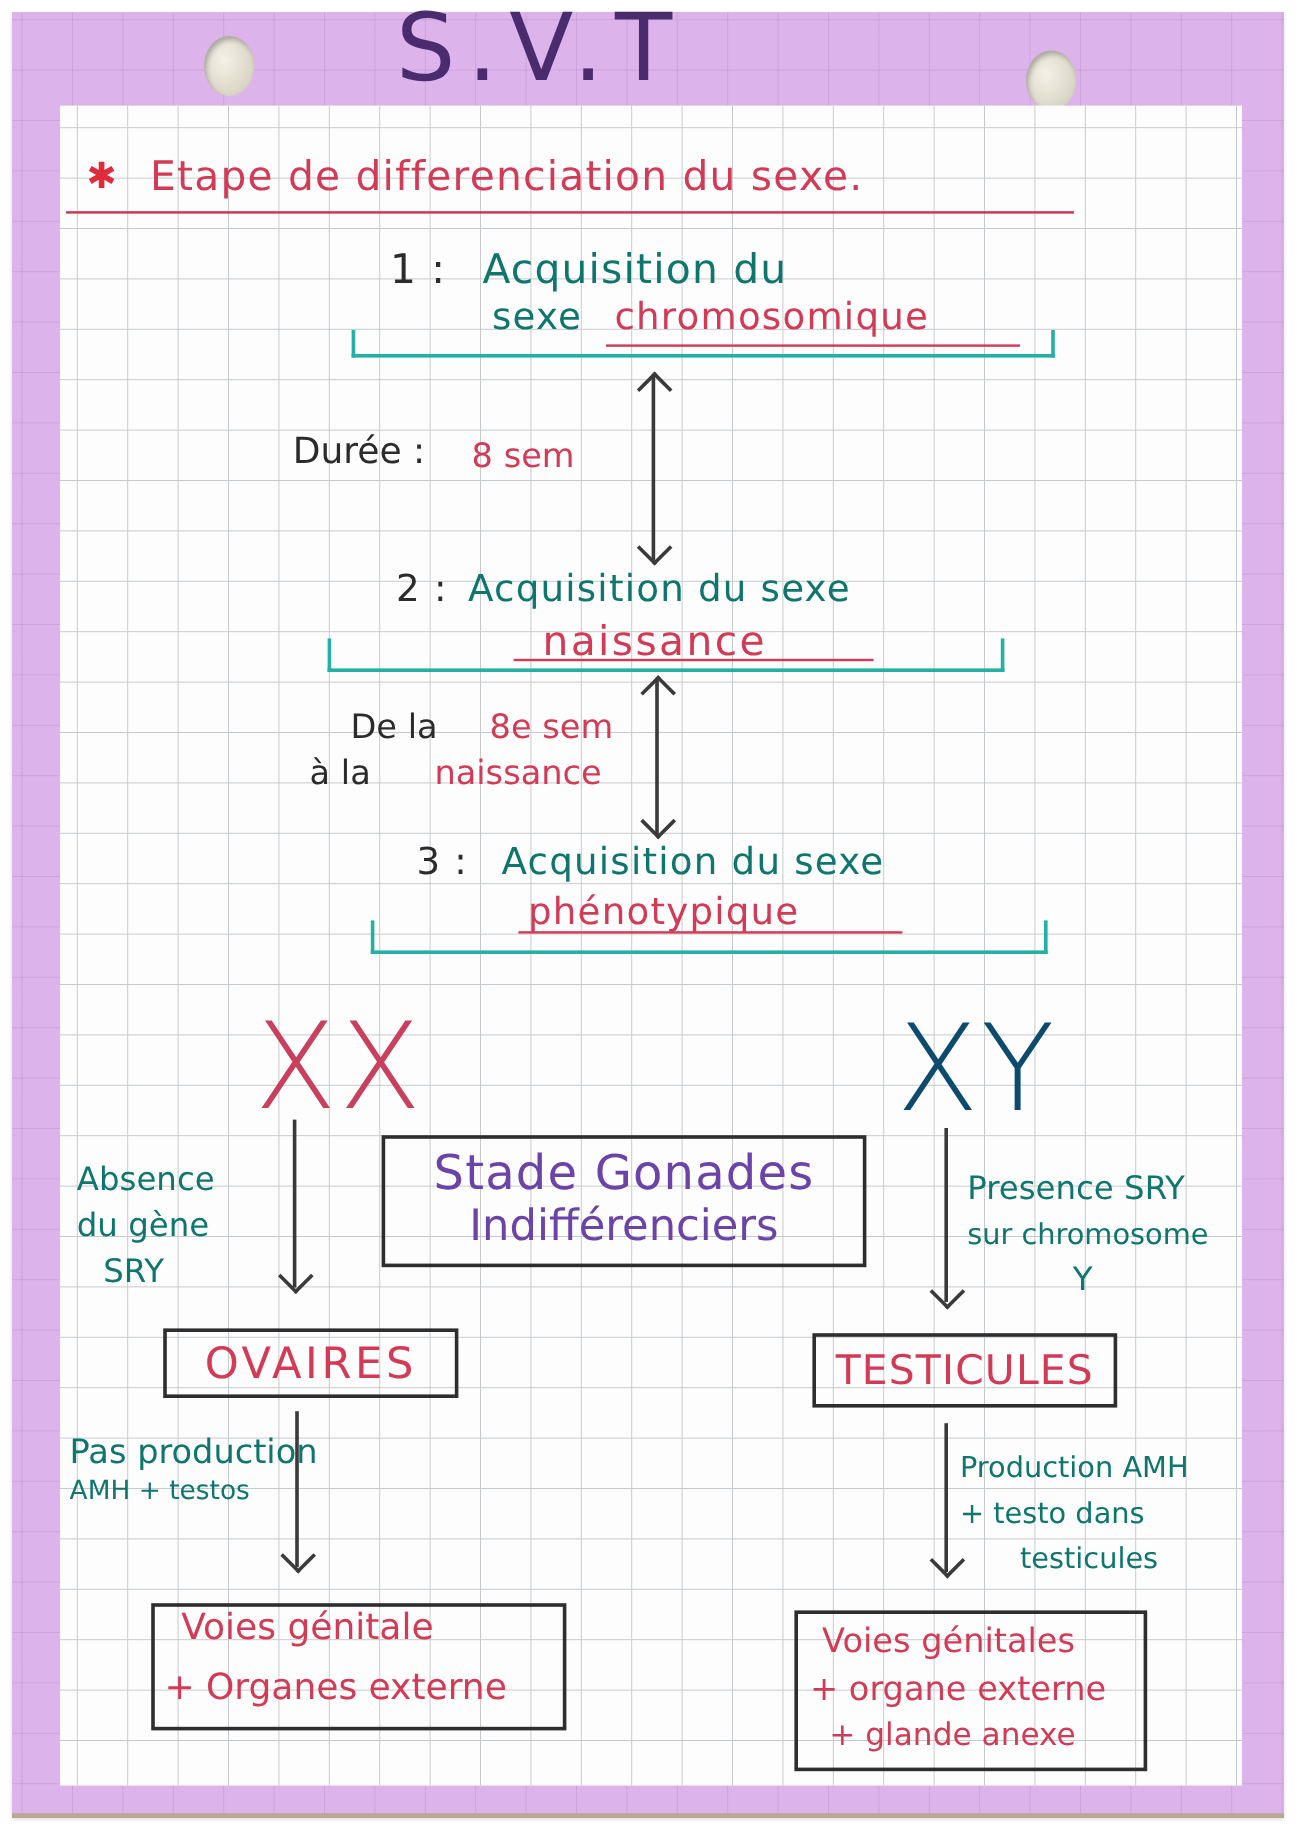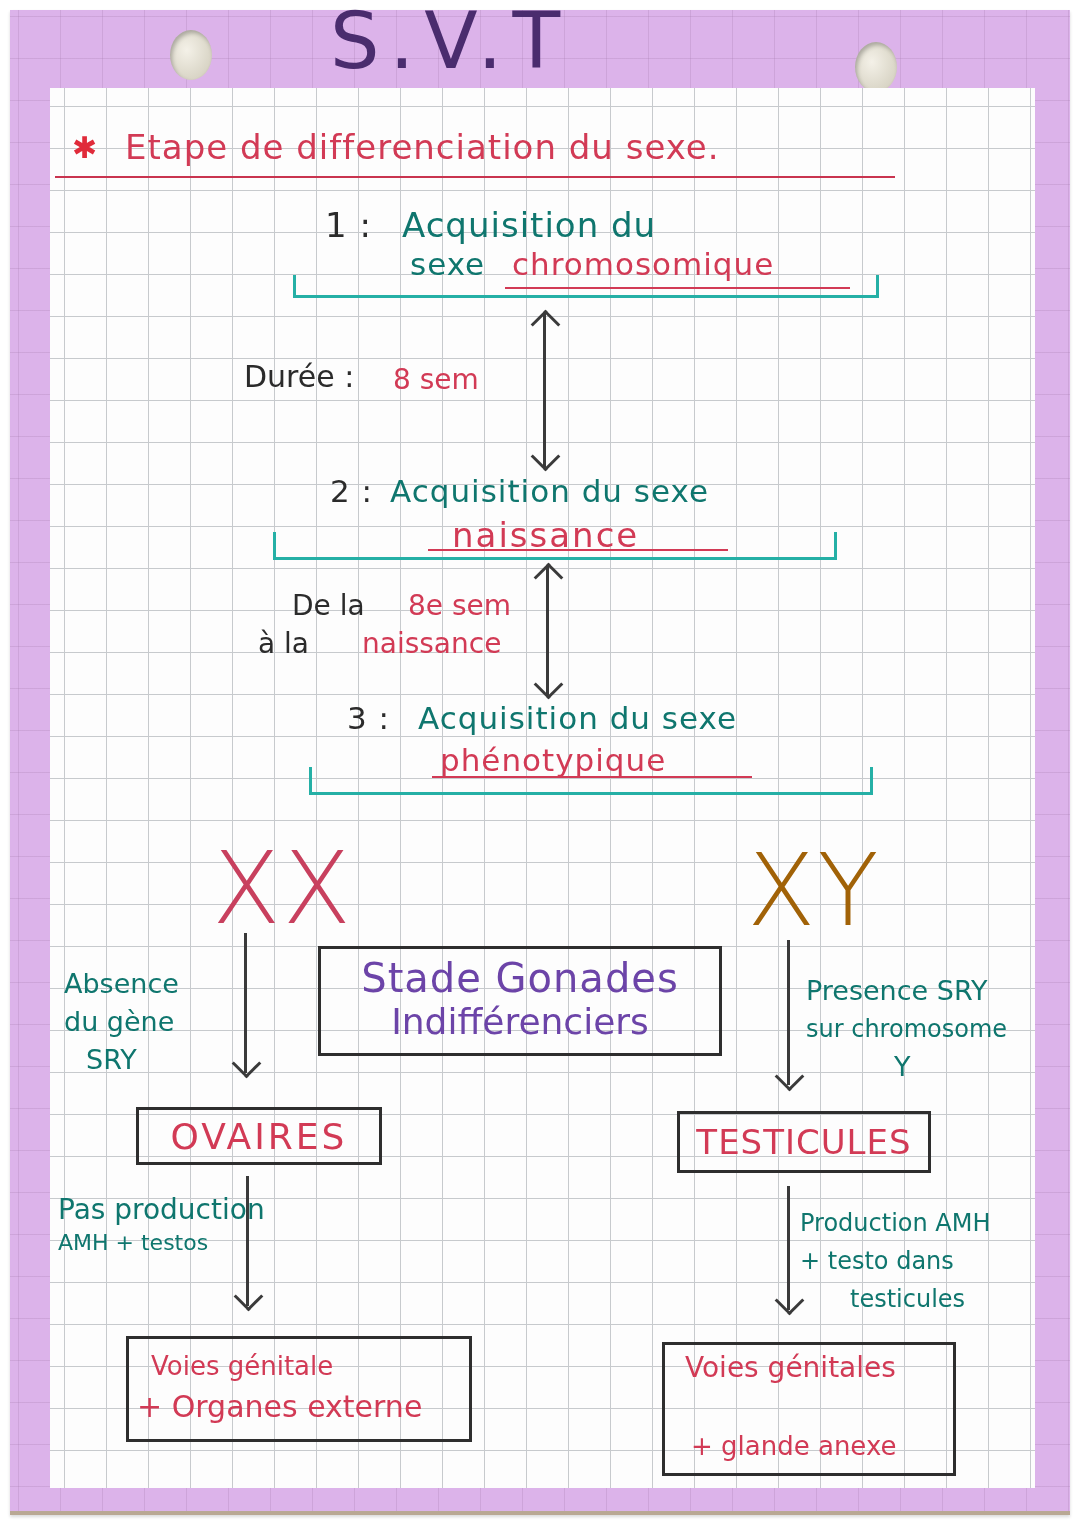--- a/index.html
+++ b/index.html
@@ -23,21 +23,21 @@
           background: radial-gradient(ellipse at 40% 40%, #f4f1e8, #d9d5c6 70%, #bcb6a4);
           box-shadow: inset 2px 3px 4px rgba(0,0,0,0.25); }
   .title { position: absolute; top: -4px; left: 330px; font-size: 78px; letter-spacing: 10px;
            color: #4a2c6e; font-family: "DejaVu Sans", sans-serif; font-weight: normal; }
   .abs { position: absolute; white-space: nowrap; }
   .hw { font-family: "DejaVu Sans", sans-serif; }
   .red { color: #d23a55; }
   .blue { color: #0f766e; }
   .dark { color: #2b2b2b; }
   .purple { color: #6c44a8; }
-  .teal { color: #a16207; }
+  .teal { color: #0c4a6e; }
   .pinkred { color: #c8405e; }
   .heading { font-size: 34px; letter-spacing: 1px; }
   .heading-line { position: absolute; height: 2px; background: #c9344f; }
   .star { color: #e02b3a; font-size: 30px; }
   .stage-text { font-size: 31px; letter-spacing: 1px; }
   .bracket { position: absolute; border: 3px solid #25b0a6; border-top: none; }
   .underline-red { position: absolute; height: 2px; background: #d23a55; }
   .vline { position: absolute; width: 3px; background: #3a3a3a; }
   .arrow-down, .arrow-up { position: absolute; width: 18px; height: 18px;
                            border-left: 3px solid #3a3a3a; border-bottom: 3px solid #3a3a3a; }
@@ -116,21 +116,21 @@
 </div>
 
 <div class="vline" style="left:246px; top:1176px; height:130px;"></div>
 <div class="arrow-down" style="left:238px; top:1286px;"></div>
 <div class="abs hw blue" style="left:58px; top:1193px;">
   <div style="font-size:28px;">Pas production</div>
   <div style="font-size:22px; margin-top:4px;">AMH + testos</div>
 </div>
 
 <div class="box" style="left:126px; top:1336px; width:340px; height:100px;">
-  <div class="abs hw red" style="left:22px; top:12px; font-size:26px;">Voies génitale</div>
+  <div class="abs hw red" style="left:22px; top:0; font-size:30px;">Voies génitale</div>
   <div class="abs hw red" style="left:8px; top:50px; font-size:30px;">+ Organes externe</div>
 </div>
 
 <div class="vline" style="left:787px; top:940px; height:145px;"></div>
 <div class="arrow-down" style="left:779px; top:1066px;"></div>
 <div class="abs hw blue" style="left:806px; top:972px; font-size:27px; line-height:38px;">
   <div>Presence SRY</div>
   <div style="font-size:24px;">sur chromosome</div>
   <div style="padding-left:88px;">Y</div>
 </div>
@@ -142,14 +142,15 @@
 <div class="vline" style="left:787px; top:1186px; height:124px;"></div>
 <div class="arrow-down" style="left:779px; top:1290px;"></div>
 <div class="abs hw blue" style="left:800px; top:1204px; font-size:24px; line-height:38px;">
   <div>Production AMH</div>
   <div>+ testo dans</div>
   <div style="padding-left:50px;">testicules</div>
 </div>
 
 <div class="box" style="left:662px; top:1342px; width:288px; height:128px;">
   <div class="abs hw red" style="left:20px; top:6px; font-size:28px;">Voies génitales</div>
+  <div class="abs hw red" style="left:10px; top:46px; font-size:28px;">+ organe externe</div>
   <div class="abs hw red" style="left:26px; top:86px; font-size:26px;">+ glande anexe</div>
 </div>
 
 </body></html>

